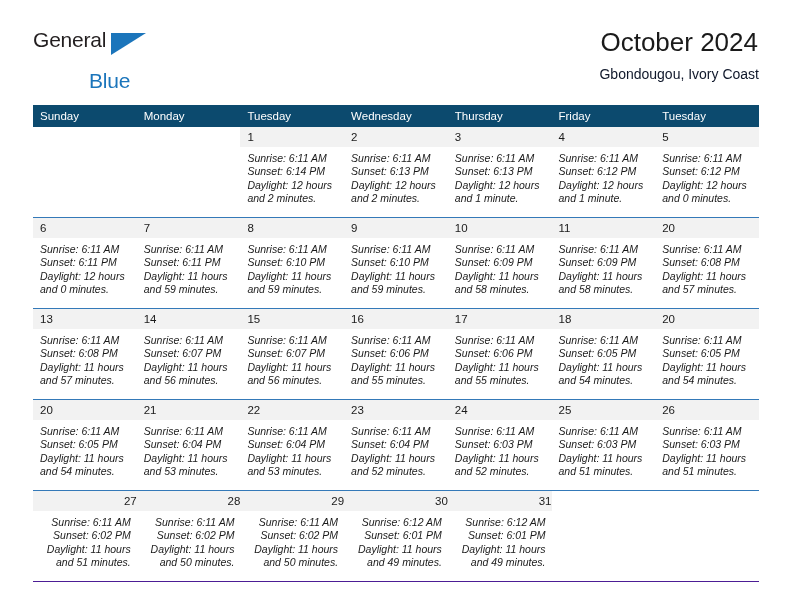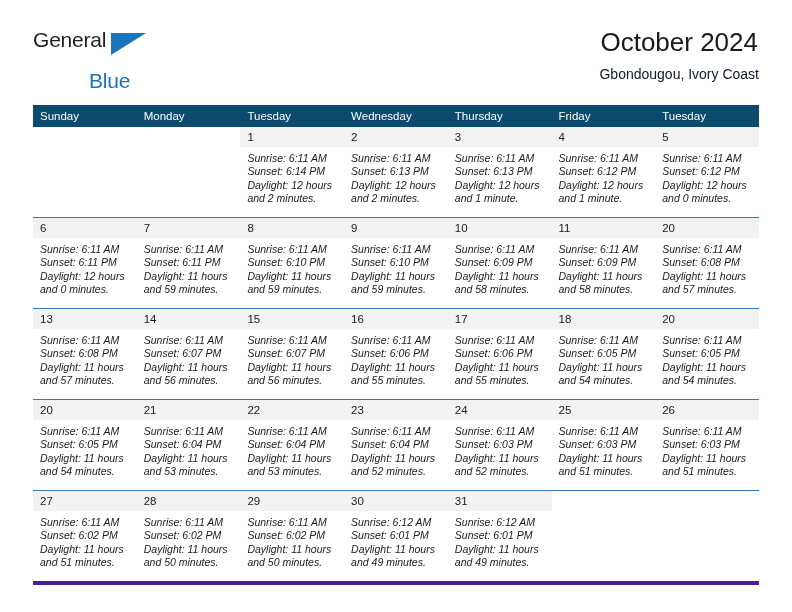--- a/index.html
+++ b/index.html
@@ -113,21 +113,22 @@
     height: 90px;
     background: #ffffff;
   }
   .calendar tbody tr td {
     border-top: 1px solid #3479b8;
   }
   .calendar tbody tr:first-child td {
     border-top: none;
   }
   .calendar tbody tr:last-child td {
-    border-bottom: 4px solid #4c1d95;
+    border-bottom: 1px solid #4c1d95;
+    text-align: right;
   }
 
   .cell {
     height: 90px;
     box-sizing: border-box;
   }
   .daynum {
     background: #f2f2f2;
     font-size: 11.5px;
     color: #1a1a1a;

